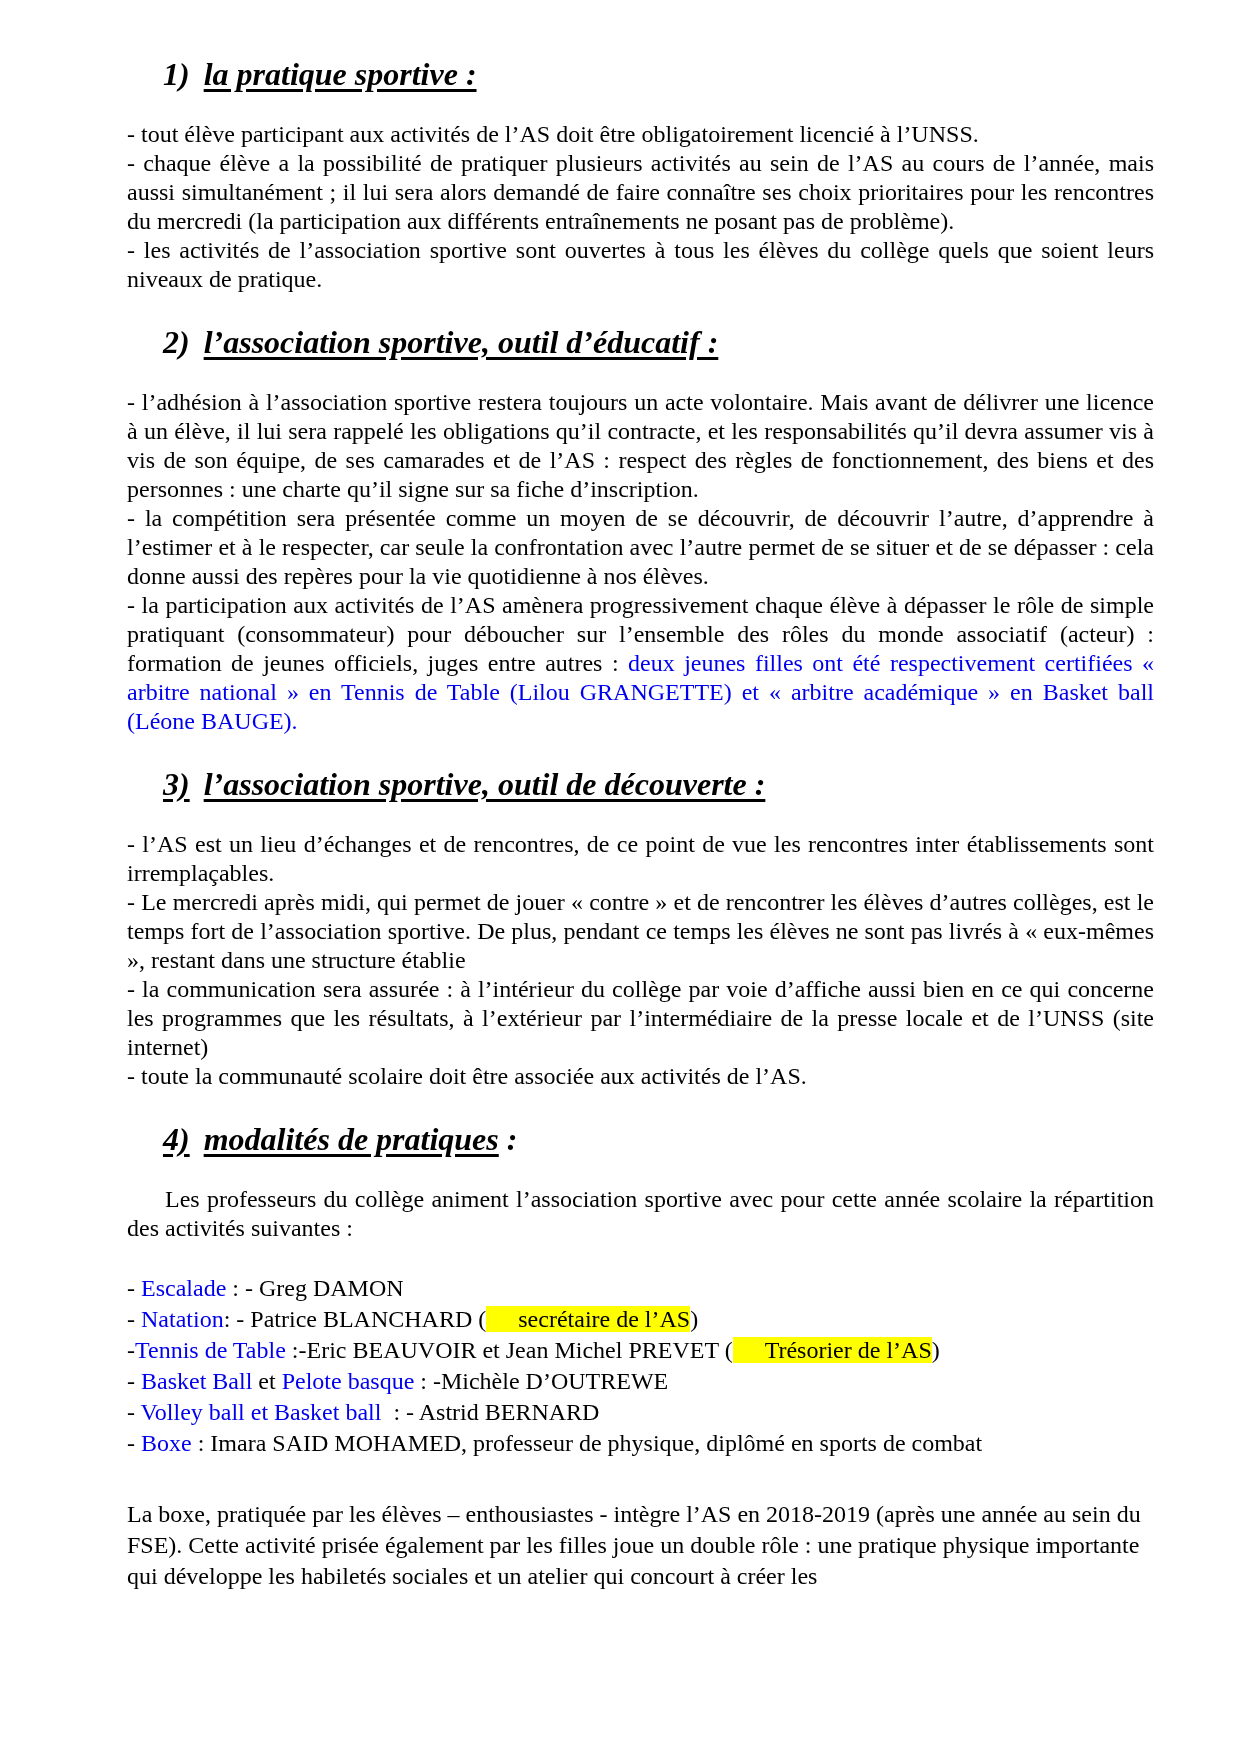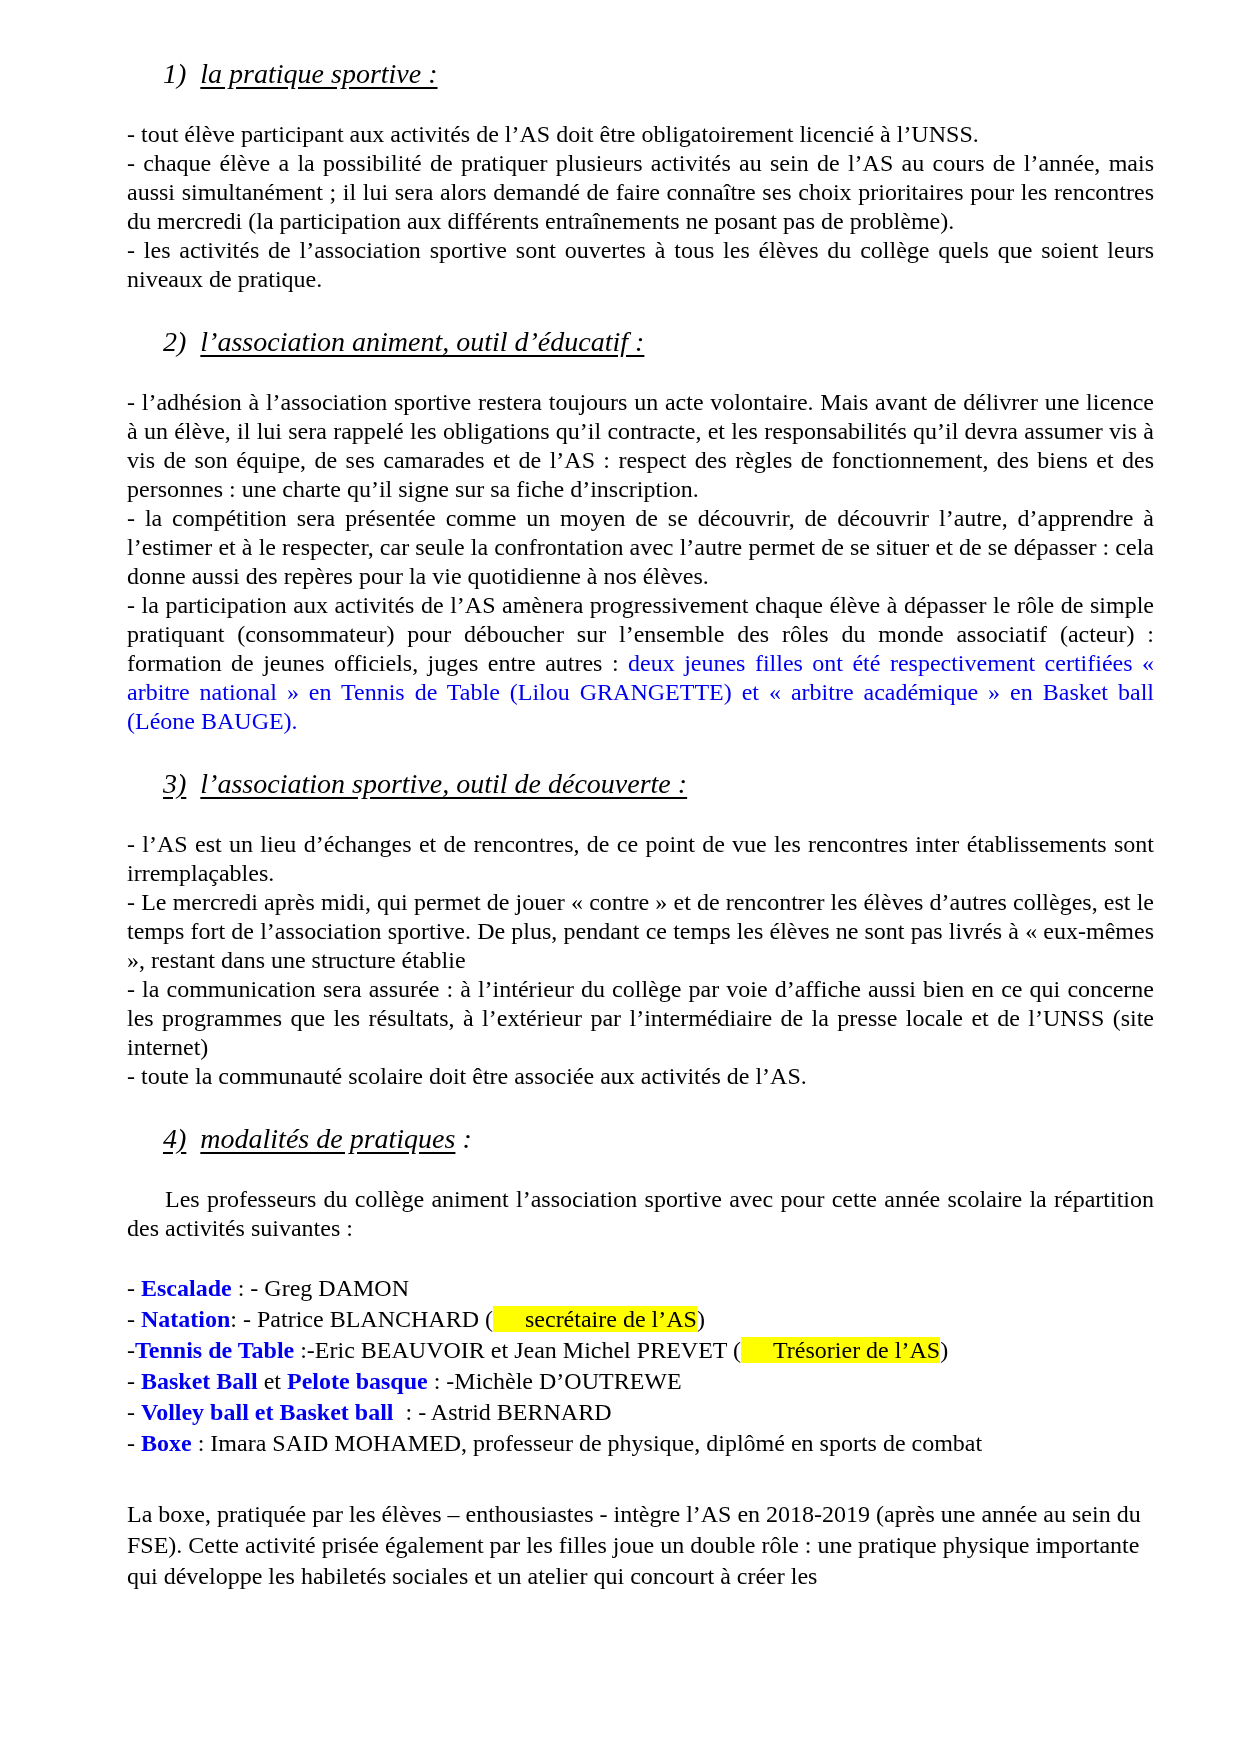--- a/index.html
+++ b/index.html
@@ -17,54 +17,54 @@
     overflow:hidden;
   }
   .para{
     margin:0;
     font-size:24px;
     line-height:29px;
     white-space:pre-wrap;
   }
   .justify{text-align:justify;}
   .heading{
-    font-size:28px;
+    font-size:32px;
     line-height:36px;
     font-style:italic;
-    font-weight:normal;
+    font-weight:bold;
     margin:30px 0 28px 36px;
   }
   .page section:first-child .heading{margin-top:0;}
   .h-prefix{margin-right:14px;}
   .hgap{display:inline-block;width:14px;}
   .u{text-decoration:underline;text-underline-offset:4px;}
   .intro{ text-indent:38px; }
   .activities{margin:30px 0;}
   .activities .para{line-height:31px;}
   .final{margin-top:40px;}
   .final .para{line-height:31px;}
   .run-n{color:var(--text,#000);}
   .run-blue{color:var(--blue,#0000EE);}
-  .run-b{color:var(--blue,#0000EE);font-weight:bold;}
+  .run-b{color:var(--blue,#0000EE);font-weight:normal;}
   .run-h{background:var(--highlight,#ffff00);padding-left:32px;}
 </style>
 </head>
 <body style="background: rgb(255, 255, 255);">
 
 <div class="page">
 
   <section>
     <h2 class="heading"><span class="h-prefix">1)</span><span class="u">la pratique sportive :</span></h2>
     <p class="para justify">- tout élève participant aux activités de l’AS doit être obligatoirement licencié à l’UNSS.</p>
     <p class="para justify">- chaque élève a la possibilité de pratiquer plusieurs activités au sein de l’AS au cours de l’année, mais aussi simultanément ; il lui sera alors demandé de faire connaître ses choix prioritaires pour les rencontres du mercredi (la participation aux différents entraînements ne posant pas de problème).</p>
     <p class="para justify">- les activités de l’association sportive sont ouvertes à tous les élèves du collège quels que soient leurs niveaux de pratique.</p>
   </section>
 
   <section>
-    <h2 class="heading"><span class="h-prefix">2)</span><span class="u">l’association animent, outil d’éducatif :</span></h2>
+    <h2 class="heading"><span class="h-prefix">2)</span><span class="u">l’association sportive, outil d’éducatif :</span></h2>
     <p class="para justify">- l’adhésion à l’association sportive restera toujours un acte volontaire. Mais avant de délivrer une licence à un élève, il lui sera rappelé les obligations qu’il contracte, et les responsabilités qu’il devra assumer vis à vis de son équipe, de ses camarades et de l’AS : respect des règles de fonctionnement, des biens et des personnes : une charte qu’il signe sur sa fiche d’inscription.</p>
     <p class="para justify">- la compétition sera présentée comme un moyen de se découvrir, de découvrir l’autre, d’apprendre à l’estimer et à le respecter, car seule la confrontation avec l’autre permet de se situer et de se dépasser : cela donne aussi des repères pour la vie quotidienne à nos élèves.</p>
     <p class="para justify"><span class="run-n">- la participation aux activités de l’AS amènera progressivement chaque élève à dépasser le rôle de simple pratiquant (consommateur) pour déboucher sur l’ensemble des rôles du monde associatif (acteur) : formation de jeunes officiels, juges entre autres : </span><span class="run-blue">deux jeunes filles ont été respectivement certifiées « arbitre national » en Tennis de Table (Lilou GRANGETTE) et « arbitre académique » en Basket ball (Léone BAUGE).</span></p>
   </section>
 
   <section>
     <h2 class="heading"><span class="u"><span class="h-prefix">3)</span><span>l’association sportive, outil de découverte :</span></span></h2>
     <p class="para justify">- l’AS est un lieu d’échanges et de rencontres, de ce point de vue les rencontres inter établissements sont irremplaçables.</p>
     <p class="para justify">- Le mercredi après midi, qui permet de jouer « contre » et de rencontrer les élèves d’autres collèges, est le temps fort de l’association sportive. De plus, pendant ce temps les élèves ne sont pas livrés à « eux-mêmes », restant dans une structure établie</p>
     <p class="para justify">- la communication sera assurée : à l’intérieur du collège par voie d’affiche aussi bien en ce qui concerne les programmes que les résultats, à l’extérieur par l’intermédiaire de la presse locale et de l’UNSS (site internet)</p>

